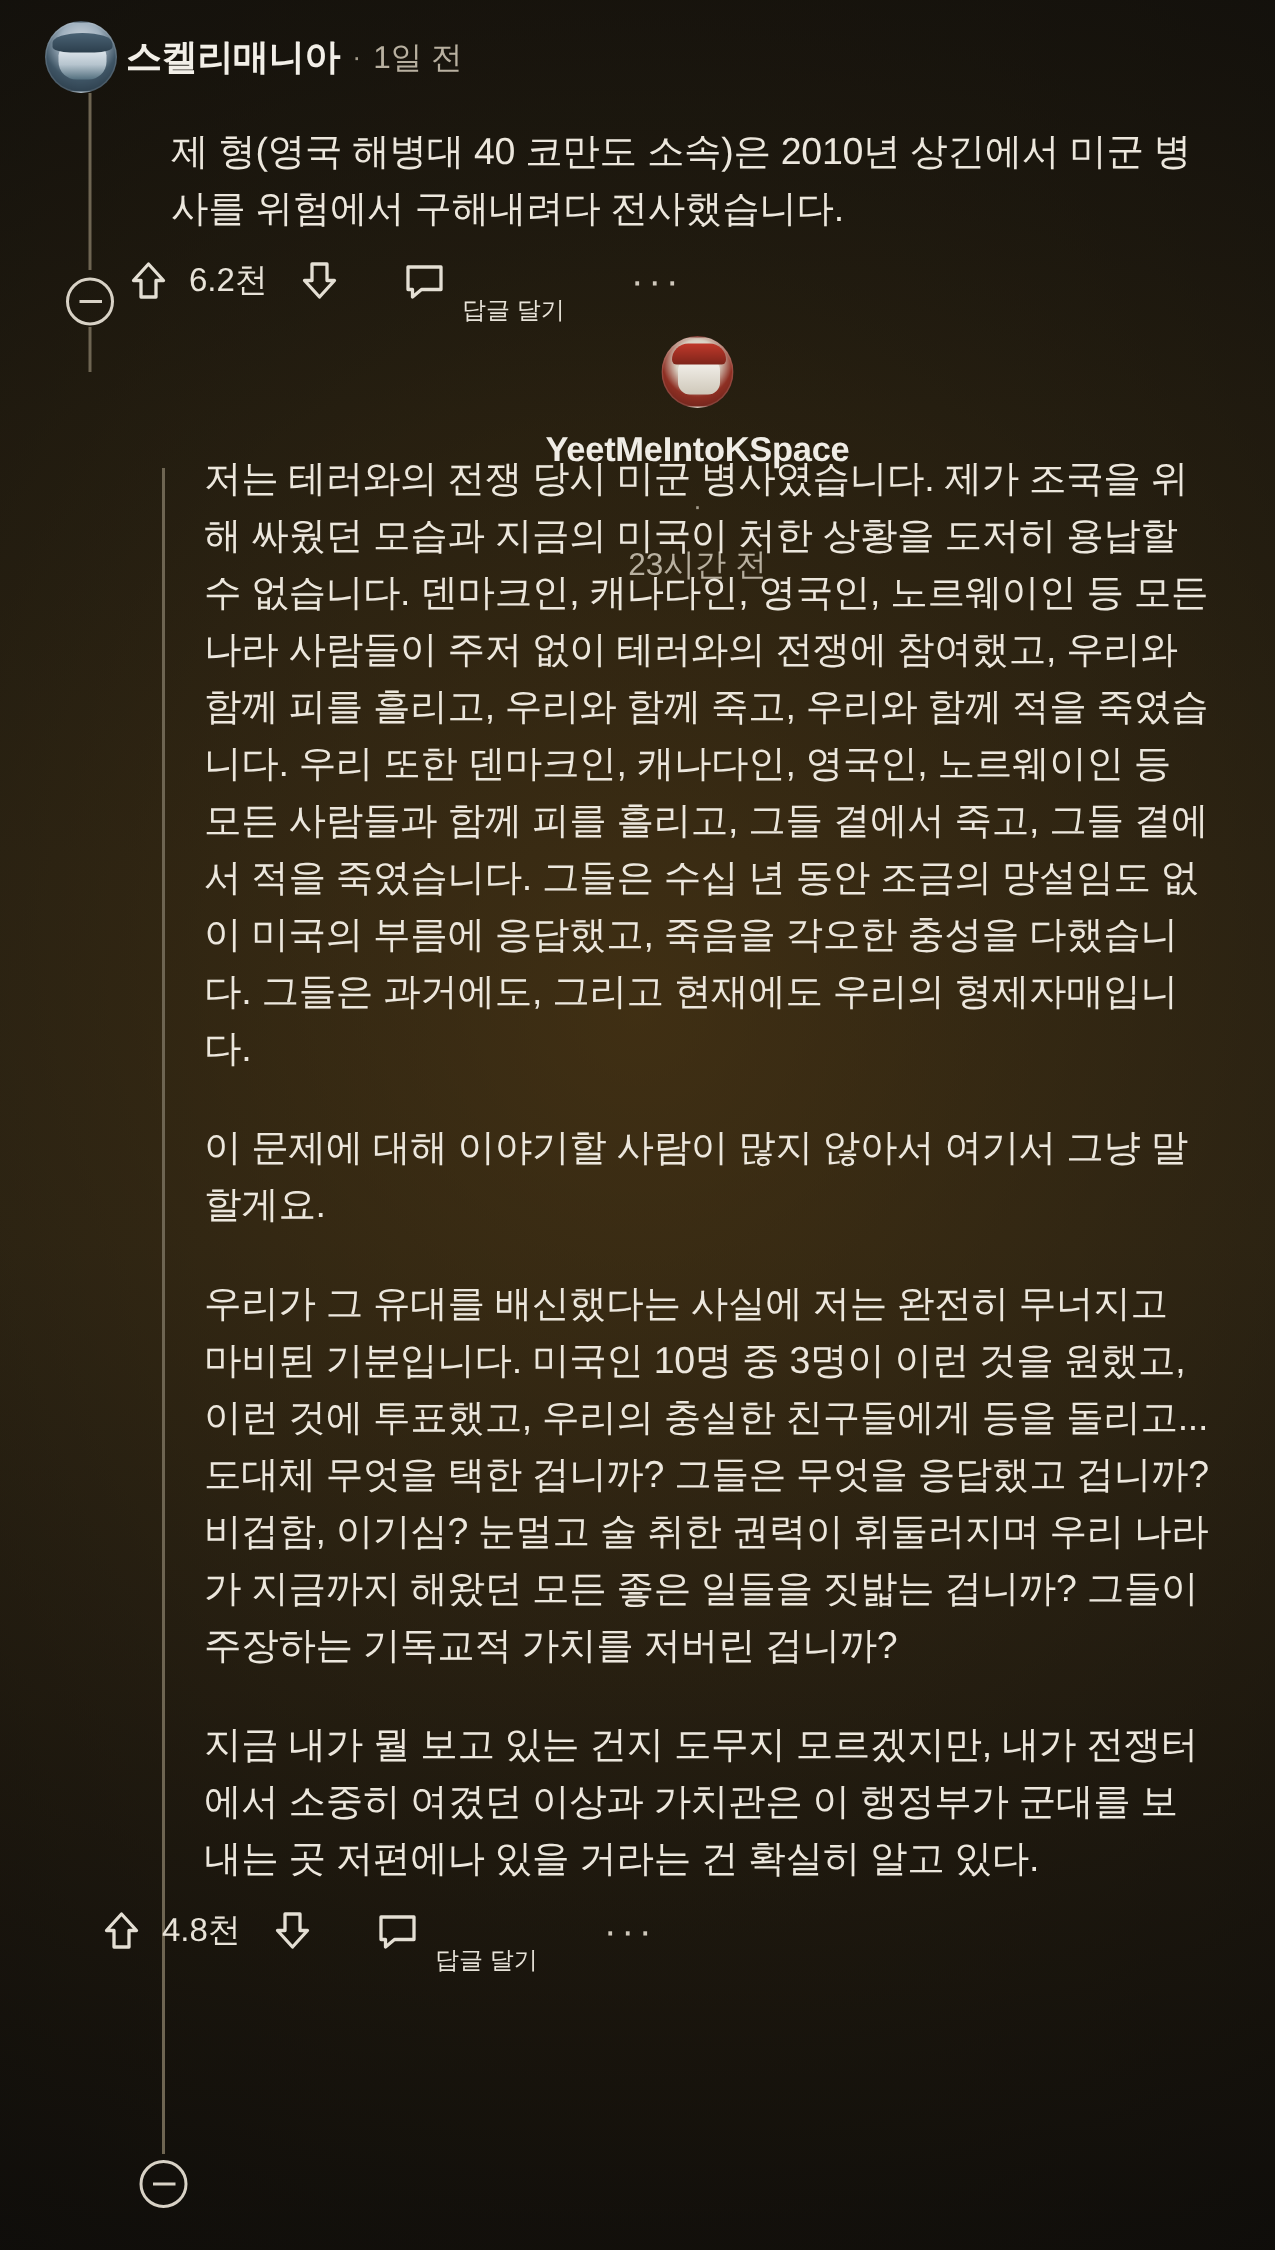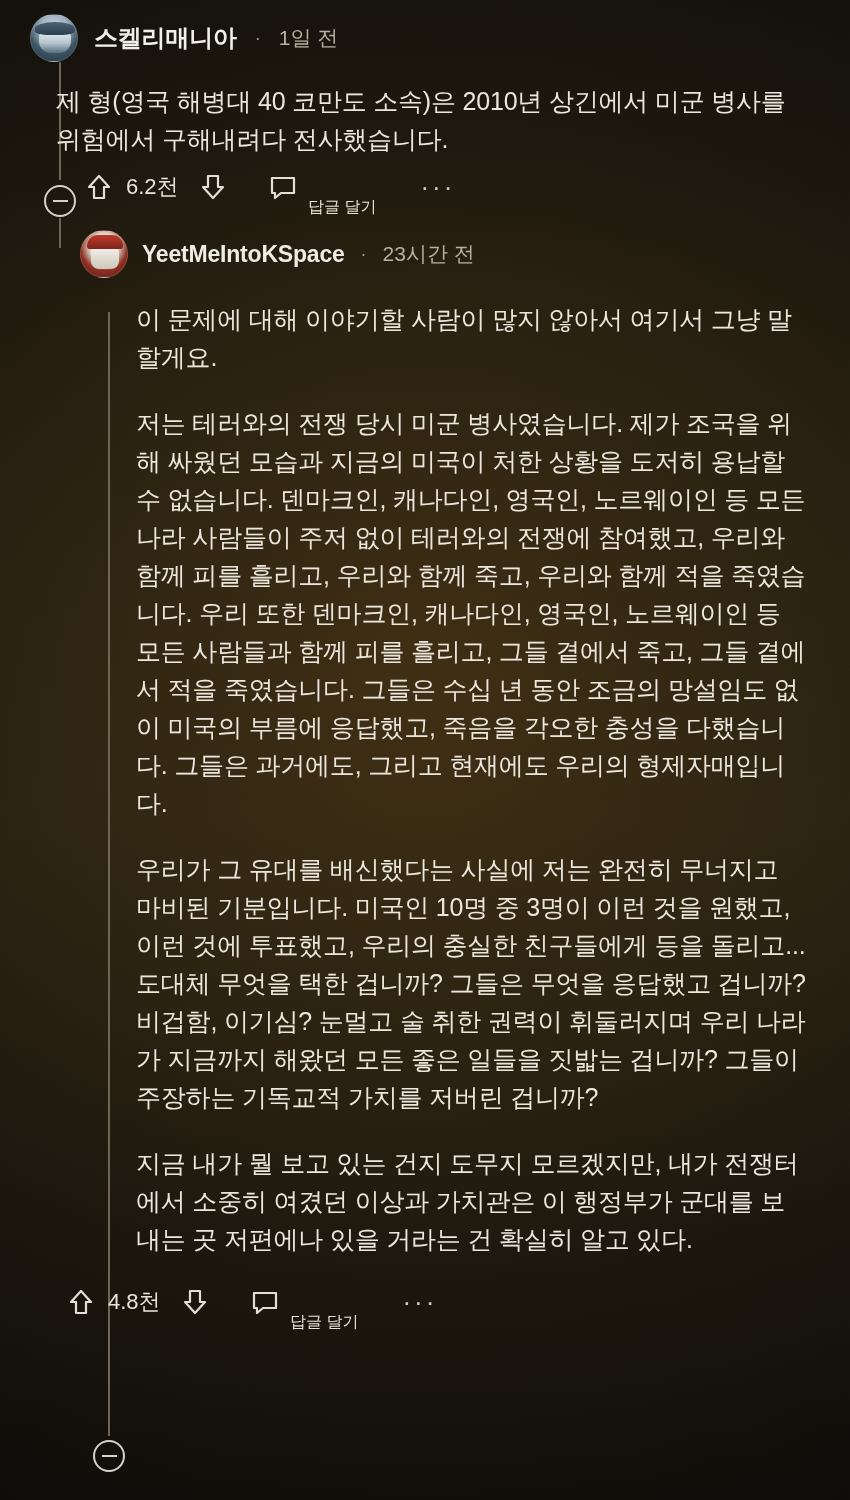--- a/index.html
+++ b/index.html
@@ -30,21 +30,21 @@
 
   
   .comment-top {
     position: relative;
     padding: 0 0 0 0;
   }
 
   .c1-header {
     display: flex;
     align-items: center;
-    gap: 16px;
+    gap: 6px;
     padding: 14px 0 0 30px;
     height: 62px;
   }
 
   .avatar {
     width: 48px;
     height: 48px;
     border-radius: 50%;
     flex: 0 0 auto;
     position: relative;
@@ -107,21 +107,21 @@
     color: #a49c8c;
     font-size: 18px;
     padding: 0 2px;
   }
   .timestamp {
     font-size: 21px;
     color: #b8b0a0;
   }
 
   .c1-body {
-    padding: 20px 42px 0 56px;
+    padding: 20px 42px 0 114px;
     font-size: 25px;
     line-height: 1.52;
     color: #ece7dd;
     letter-spacing: -0.2px;
   }
 
   
   .actionbar {
     display: flex;
     align-items: center;
@@ -205,30 +205,31 @@
   .comment-reply {
     position: relative;
     margin-top: 8px;
   }
   .c2-header {
     display: flex;
     align-items: center;
     gap: 14px;
     padding: 0 0 0 80px;
     height: 60px;
+    flex-direction: column;
   }
   .c2-body {
     padding: 16px 44px 0 136px;
     font-size: 25px;
     line-height: 1.52;
     color: #ece7dd;
     letter-spacing: -0.2px;
   }
   .c2-body p { margin: 0 0 28px 0; }
-  .c2-body p:last-child { margin-bottom: 15px; }
+  .c2-body p:last-child { margin-bottom: 0; }
 </style>
 </head>
 <body>
 
 <div class="page">
 
   <div class="threadline" id="thread-1"></div>
   <div class="threadline" id="thread-1b"></div>
   <div class="threadline" id="thread-2"></div>
 
@@ -273,22 +274,22 @@
 
   <div class="comment-reply">
     <div class="c2-header">
       <div class="avatar a2"></div>
       <span class="username reply">YeetMeIntoKSpace</span>
       <span class="meta-dot">·</span>
       <span class="timestamp">23시간 전</span>
     </div>
 
     <div class="c2-body">
+      <p>저는 테러와의 전쟁 당시 미군 병사였습니다. 제가 조국을 위해 싸웠던 모습과 지금의 미국이 처한 상황을 도저히 용납할 수 없습니다. 덴마크인, 캐나다인, 영국인, 노르웨이인 등 모든 나라 사람들이 주저 없이 테러와의 전쟁에 참여했고, 우리와 함께 피를 흘리고, 우리와 함께 죽고, 우리와 함께 적을 죽였습니다. 우리 또한 덴마크인, 캐나다인, 영국인, 노르웨이인 등 모든 사람들과 함께 피를 흘리고, 그들 곁에서 죽고, 그들 곁에서 적을 죽였습니다. 그들은 수십 년 동안 조금의 망설임도 없이 미국의 부름에 응답했고, 죽음을 각오한 충성을 다했습니다. 그들은 과거에도, 그리고 현재에도 우리의 형제자매입니다.</p>
       <p>이 문제에 대해 이야기할 사람이 많지 않아서 여기서 그냥 말할게요.</p>
-      <p>저는 테러와의 전쟁 당시 미군 병사였습니다. 제가 조국을 위해 싸웠던 모습과 지금의 미국이 처한 상황을 도저히 용납할 수 없습니다. 덴마크인, 캐나다인, 영국인, 노르웨이인 등 모든 나라 사람들이 주저 없이 테러와의 전쟁에 참여했고, 우리와 함께 피를 흘리고, 우리와 함께 죽고, 우리와 함께 적을 죽였습니다. 우리 또한 덴마크인, 캐나다인, 영국인, 노르웨이인 등 모든 사람들과 함께 피를 흘리고, 그들 곁에서 죽고, 그들 곁에서 적을 죽였습니다. 그들은 수십 년 동안 조금의 망설임도 없이 미국의 부름에 응답했고, 죽음을 각오한 충성을 다했습니다. 그들은 과거에도, 그리고 현재에도 우리의 형제자매입니다.</p>
       <p>우리가 그 유대를 배신했다는 사실에 저는 완전히 무너지고 마비된 기분입니다. 미국인 10명 중 3명이 이런 것을 원했고, 이런 것에 투표했고, 우리의 충실한 친구들에게 등을 돌리고... 도대체 무엇을 택한 겁니까? 그들은 무엇을 응답했고 겁니까? 비겁함, 이기심? 눈멀고 술 취한 권력이 휘둘러지며 우리 나라가 지금까지 해왔던 모든 좋은 일들을 짓밟는 겁니까? 그들이 주장하는 기독교적 가치를 저버린 겁니까?</p>
       <p>지금 내가 뭘 보고 있는 건지 도무지 모르겠지만, 내가 전쟁터에서 소중히 여겼던 이상과 가치관은 이 행정부가 군대를 보내는 곳 저편에나 있을 거라는 건 확실히 알고 있다.</p>
     </div>
 
     <div class="actionbar reply-bar">
       <div class="vote">
         <span class="arrow">
           <svg width="26" height="30" viewBox="0 0 26 30">
               <path d="M13 4 L23 15 H18 V26 H8 V15 H3 Z" fill="none" stroke="#e4dfd4" stroke-width="2.2" stroke-linejoin="round"></path>
             </svg>

